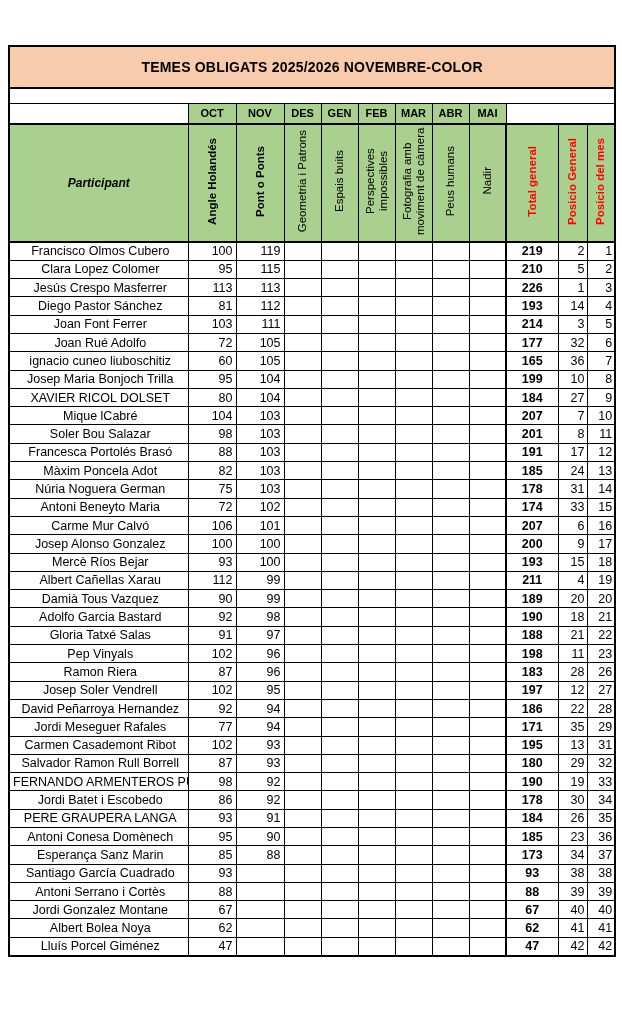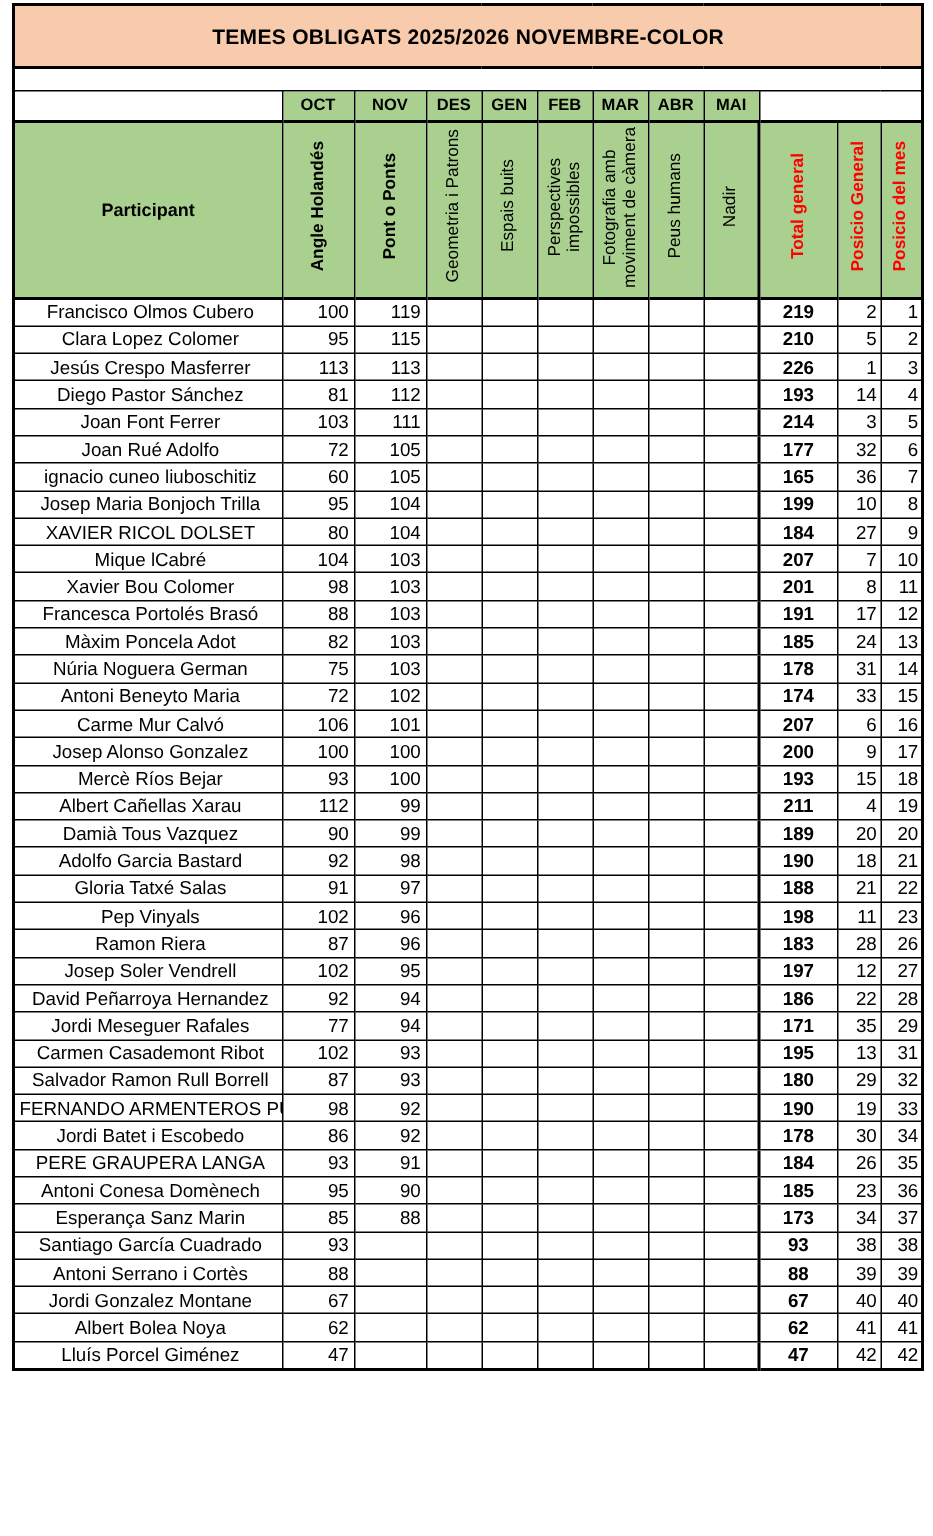--- a/index.html
+++ b/index.html
@@ -7,21 +7,21 @@
     --header-bg:#A9D08E;
     --accent-red:#FF0000;
     --line:#000;
   }
   *{box-sizing:border-box;}
   html,body{margin:0;padding:0;}
   body{
     width:622px;height:1024px;background:#fff;
     font-family:"Liberation Sans", sans-serif;color:#000;
   }
-  .page{padding:2px 8px 0 8px;}
+  .page{padding:14px 8px 0 8px;margin-top:31px;}
   table.results{
     border-collapse:collapse;table-layout:fixed;width:606px;
     border:2px solid var(--line);
   }
   td{border:1px solid var(--line);overflow:hidden;padding:0;}
   
   .title-cell{
     height:42px;background:var(--title-bg);
     text-align:center;vertical-align:middle;
     font-size:14px;font-weight:bold;letter-spacing:.2px;
@@ -35,21 +35,21 @@
     background:var(--header-bg);text-align:center;vertical-align:middle;
     font-size:11px;font-weight:bold;border-bottom:2px solid var(--line);
   }
   .blank-cell{background:#fff;border-bottom:2px solid var(--line);}
   
   .header-row td{
     background:var(--header-bg);height:118px;
     text-align:center;vertical-align:middle;
     border-bottom:2px solid var(--line);
   }
-  .participant-h{font-size:12px;font-weight:bold;}
+  .participant-h{font-size:12px;font-weight:bold;font-style:italic;}
   .vtext{
     display:inline-block;
     writing-mode:vertical-rl;transform:rotate(180deg);
     max-height:110px;line-height:13px;font-size:11.5px;
     text-align:center;white-space:normal;
   }
   .bold .vtext{font-weight:bold;}
   .red .vtext{font-weight:bold;color:var(--accent-red);}
   .total-col{border-left:2px solid var(--line);}
   
@@ -254,21 +254,21 @@
         <td></td>
         <td></td>
         <td></td>
         <td></td>
         <td></td>
         <td class="total-cell">207</td>
         <td class="pos-cell">7</td>
         <td class="pos-cell">10</td>
       </tr>
         <tr class="data-row">
-        <td class="name-cell">Xavier Bou Colomer</td>
+        <td class="name-cell">Soler Bou Salazar</td>
         <td class="num-cell">98</td>
         <td class="num-cell">103</td>
         <td></td>
         <td></td>
         <td></td>
         <td></td>
         <td></td>
         <td></td>
         <td class="total-cell">201</td>
         <td class="pos-cell">8</td>

